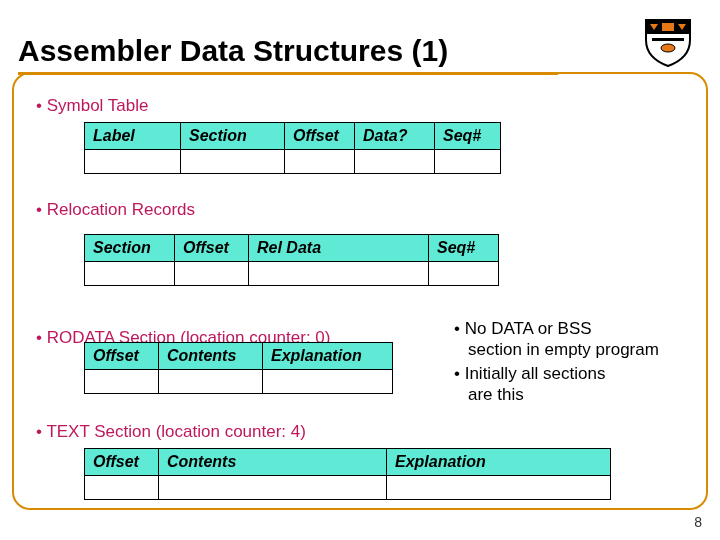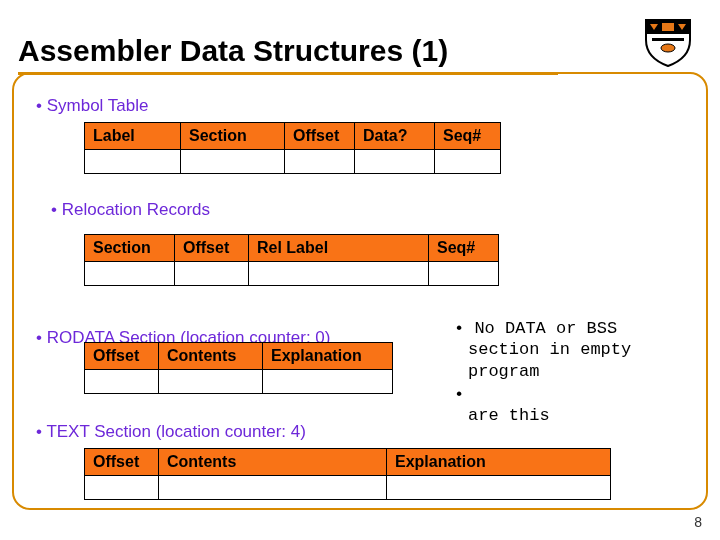--- a/index.html
+++ b/index.html
@@ -47,40 +47,41 @@
   .shield {
     position: absolute;
     right: 24px;
     top: 14px;
     width: 56px;
     height: 56px;
   }
   .bullet {
     position: absolute;
     font-size: 17px;
-    color: #6d28d9;
+    color: #be185d;
   }
   .bullet::before {
     content: "• ";
   }
   .tbl {
     position: absolute;
     border-collapse: collapse;
     background: #fff;
   }
   .tbl td {
     border: 1.5px solid #000;
     padding: 4px 8px;
     font-size: 16px;
     font-weight: bold;
     height: 26px;
   }
   .tbl tr.hdr td {
-    background: #f97316;
+    background: #5eead4;
     color: #000;
+    font-style: italic;
   }
   .tbl tr.blank td {
     background: #fff;
     height: 24px;
   }
   .sidebox {
     position: absolute;
     font-size: 17px;
     line-height: 1.25;
   }
@@ -131,27 +132,27 @@
     <tr class="blank">
           <td></td>
           <td></td>
           <td></td>
           <td></td>
           <td></td>
         </tr>
   </tbody>
     </table>
 
-  <div class="bullet" style="left:51px; top:200px;">Relocation Records</div>
+  <div class="bullet" style="left:36px; top:200px;">Relocation Records</div>
   <table class="tbl" style="left:84px; top:234px;">
     <tbody>
         <tr class="hdr">
       <td style="width:90px">Section</td>
       <td style="width:74px">Offset</td>
-      <td style="width:180px">Rel Label</td>
+      <td style="width:180px">Rel Data</td>
       <td style="width:70px">Seq#</td>
     </tr>
     <tr class="blank">
           <td></td>
           <td></td>
           <td></td>
           <td></td>
         </tr>
   </tbody>
     </table>
@@ -165,26 +166,27 @@
       <td style="width:130px">Explanation</td>
     </tr>
     <tr class="blank">
           <td></td>
           <td></td>
           <td></td>
         </tr>
   </tbody>
     </table>
 
-  <div class="sidebox" style="left:454px; top:318px; width:240px;font-family:Liberation Mono, monospace;">
+  <div class="sidebox" style="left:454px; top:318px; width:240px;">
     <div class="bitem">
       <span>No DATA or BSS</span>
       <span class="bindent">section in empty program</span>
     </div>
     <div class="bitem">
+      <span>Initially all sections</span>
       <span class="bindent">are this</span>
     </div>
   </div>
 
   <div class="bullet" style="left:36px; top:422px;">TEXT Section (location counter: 4)</div>
   <table class="tbl" style="left:84px; top:448px;">
     <tbody>
         <tr class="hdr">
       <td style="width:74px">Offset</td>
       <td style="width:228px">Contents</td>

